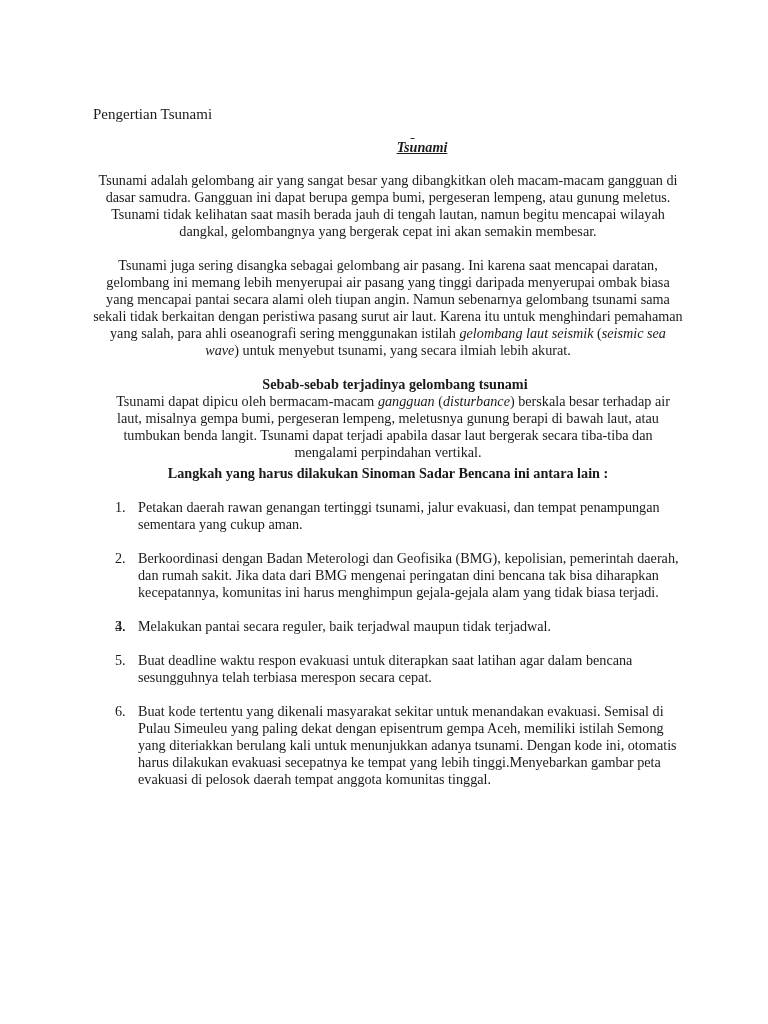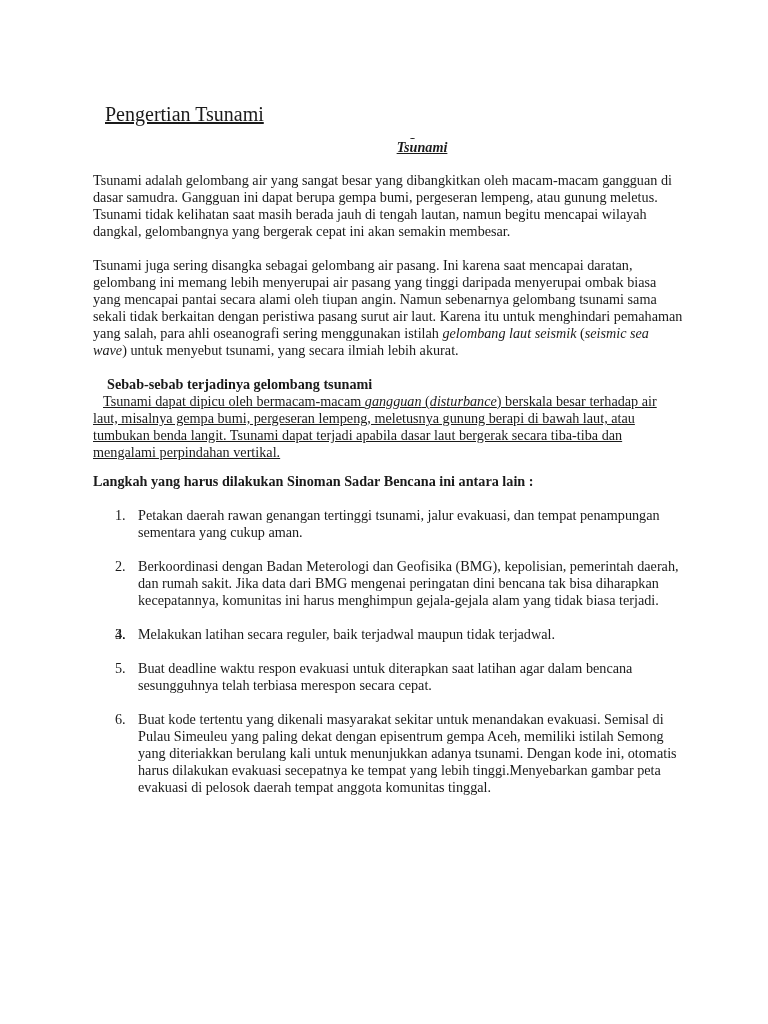--- a/index.html
+++ b/index.html
@@ -17,25 +17,24 @@
     }
     .page {
       position: absolute;
       left: 93px;
       top: 104px;
       width: 590px;
       font-size: 14.2px;
       line-height: 17px;
     }
     .title {
-      font-size: 20px;
+      font-size: 15px;
       line-height: 20px;
-      margin: 0 0 14px 12px;
+      margin: 0 0 14px 0;
       font-weight: normal;
-      text-decoration: underline;
     }
     .bullet-line {
       margin: 0 0 16px 0;
       padding-left: 68px;
       display: flex;
       align-items: center;
       height: 18px;
       flex-direction: column;
     }
     .bullet-dot {
@@ -46,34 +45,34 @@
       background: #1a1a1a;
       margin-right: 19px;
     }
     .bullet-text {
       font-weight: bold;
       font-style: italic;
       text-decoration: underline;
     }
     p {
       margin: 0;
+      text-align: center;
     }
     .para {
       margin-bottom: 17px;
     }
     .para2 {
       margin-bottom: 17px;
     }
     .sub-heading {
       font-weight: bold;
       padding-left: 14px;
     }
     .sub-para {
-      margin-bottom: 12px;
-      text-decoration: underline;
+      margin-bottom: 4px;
     }
     .sub-para .indent {
       display: inline-block;
       width: 10px;
     }
     .steps-heading {
       font-weight: bold;
       margin-bottom: 17px;
     }
     ol.steps {
@@ -110,18 +109,18 @@
 
   <p class="sub-heading">Sebab-sebab terjadinya gelombang tsunami</p>
   <p class="sub-para"><span class="indent"></span><span>Tsunami dapat dipicu oleh bermacam-macam </span><i>gangguan</i><span> (</span><i>disturbance</i><span>) berskala besar terhadap air laut, misalnya gempa bumi, pergeseran lempeng, meletusnya gunung berapi di bawah laut, atau tumbukan benda langit. Tsunami dapat terjadi apabila dasar laut bergerak secara tiba-tiba dan mengalami perpindahan vertikal.</span></p>
 
   <p class="steps-heading">Langkah yang harus dilakukan Sinoman Sadar Bencana ini antara lain :</p>
 
   <ol class="steps">
     <li><span class="num">1.</span><span>Petakan daerah rawan genangan tertinggi tsunami, jalur evakuasi, dan tempat penampungan sementara yang cukup aman.</span></li>
     <li><span class="num">2.</span><span>Berkoordinasi dengan Badan Meterologi dan Geofisika (BMG), kepolisian, pemerintah daerah, dan rumah sakit. Jika data dari BMG mengenai peringatan dini bencana tak bisa diharapkan kecepatannya, komunitas ini harus menghimpun gejala-gejala alam yang tidak biasa terjadi.</span></li>
     <li><span class="num">3.</span></li>
-    <li><span class="num">4.</span><span>Melakukan latihan secara reguler, baik terjadwal maupun tidak terjadwal.</span></li>
+    <li><span class="num">4.</span><span>Melakukan pantai secara reguler, baik terjadwal maupun tidak terjadwal.</span></li>
     <li><span class="num">5.</span><span>Buat deadline waktu respon evakuasi untuk diterapkan saat latihan agar dalam bencana sesungguhnya telah terbiasa merespon secara cepat.</span></li>
     <li><span class="num">6.</span><span>Buat kode tertentu yang dikenali masyarakat sekitar untuk menandakan evakuasi. Semisal di Pulau Simeuleu yang paling dekat dengan episentrum gempa Aceh, memiliki istilah Semong yang diteriakkan berulang kali untuk menunjukkan adanya tsunami. Dengan kode ini, otomatis harus dilakukan evakuasi secepatnya ke tempat yang lebih tinggi.Menyebarkan gambar peta evakuasi di pelosok daerah tempat anggota komunitas tinggal.</span></li>
   </ol>
 
 </div>
 
 </body></html>

